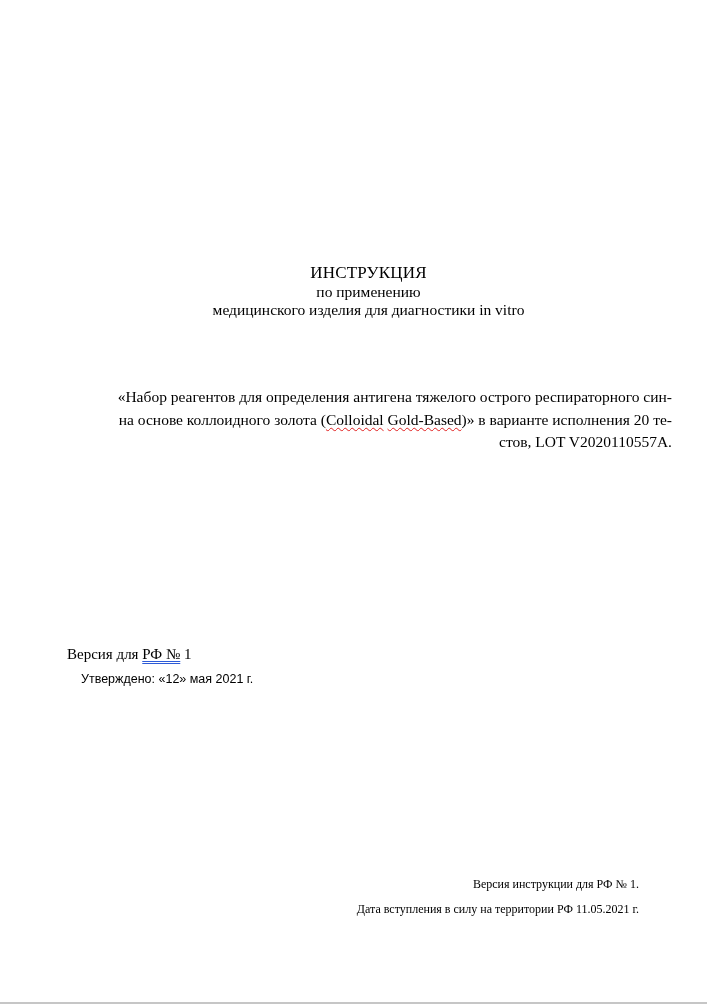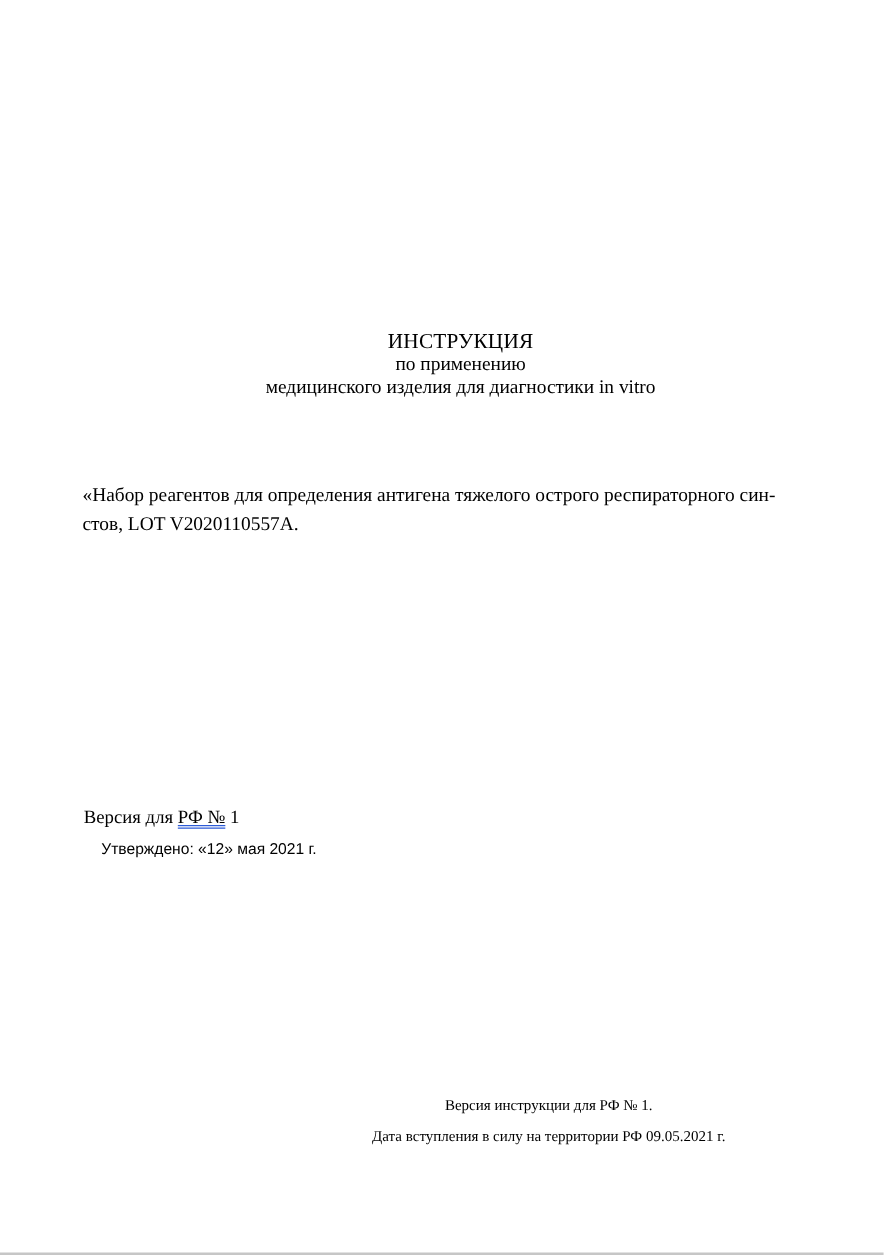--- a/index.html
+++ b/index.html
@@ -3,47 +3,48 @@
   <meta charset="utf-8">
   <style>
     html, body { margin: 0; padding: 0; background: #ffffff; }
     body { width: 707px; height: 1004px; position: relative; overflow: hidden;
            font-family: "Liberation Serif", serif; color: #000; }
     .page { position: absolute; left: 0; top: 0; width: 679px; height: 1002px; background: #fff; }
     .bottom-edge { position: absolute; left: 0; top: 1002px; width: 707px; height: 2px; background: #c6c6c6; }
     .title-block { position: absolute; left: 0; top: 262px; width: 737px; text-align: center; }
     .title { font-size: 17px; line-height: 21px; letter-spacing: 0.2px; }
     .subtitle { font-size: 15.5px; line-height: 18px; }
-    .product { position: absolute; left: 66px; top: 386px; width: 606px; text-align: left;
+    .product { position: absolute; left: 66px; top: 386px; width: 606px; text-align: right;
                font-size: 15.5px; line-height: 22.5px; }
     .spell { text-decoration: underline wavy #e02020; text-decoration-thickness: 1px; text-underline-offset: 2px; }
     .version { position: absolute; left: 67px; top: 645px; font-size: 15px; line-height: 18px; }
     .grammar { text-decoration: underline double #2d5bd7; text-decoration-thickness: 1px; text-underline-offset: 2px; margin-top: 24px; }
     .approved { position: absolute; left: 67px; top: 671px; font-family: "Liberation Sans", sans-serif;
                 font-size: 12.5px; line-height: 16px; margin-left: 14px; }
-    .footer { position: absolute; right: 40px; width: 400px; text-align: center; font-size: 12px; line-height: 15px; }
+    .footer { position: absolute; right: 40px; width: 400px; text-align: right; font-size: 12px; line-height: 15px; }
     .footer.l1 { top: 877px; }
     .footer.l2 { top: 902px; }
   </style>
 </head>
 <body>
 
 <div class="page">
 
   <div class="title-block">
     <div class="title">ИНСТРУКЦИЯ</div>
     <div class="subtitle">по применению</div>
     <div class="subtitle">медицинского изделия для диагностики in vitro</div>
   </div>
 
   <div class="product">
     <div>«Набор реагентов для определения антигена тяжелого острого респираторного син-</div>
+    <div><span>на основе коллоидного золота (</span><span class="spell">Colloidal</span><span> </span><span class="spell">Gold-Based</span><span>)» в варианте исполнения 20 те-</span></div>
     <div>стов, LOT V2020110557A.</div>
   </div>
 
   <div class="version"><span>Версия для </span><span class="grammar">РФ  №</span><span> 1</span></div>
 
   <div class="approved">Утверждено: «12» мая 2021 г.</div>
 
   <div class="footer l1">Версия инструкции для РФ № 1.</div>
-  <div class="footer l2">Дата вступления в силу на территории РФ 09.05.2021 г.</div>
+  <div class="footer l2">Дата вступления в силу на территории РФ 11.05.2021 г.</div>
 </div>
 <div class="bottom-edge"></div>
 
 </body></html>

